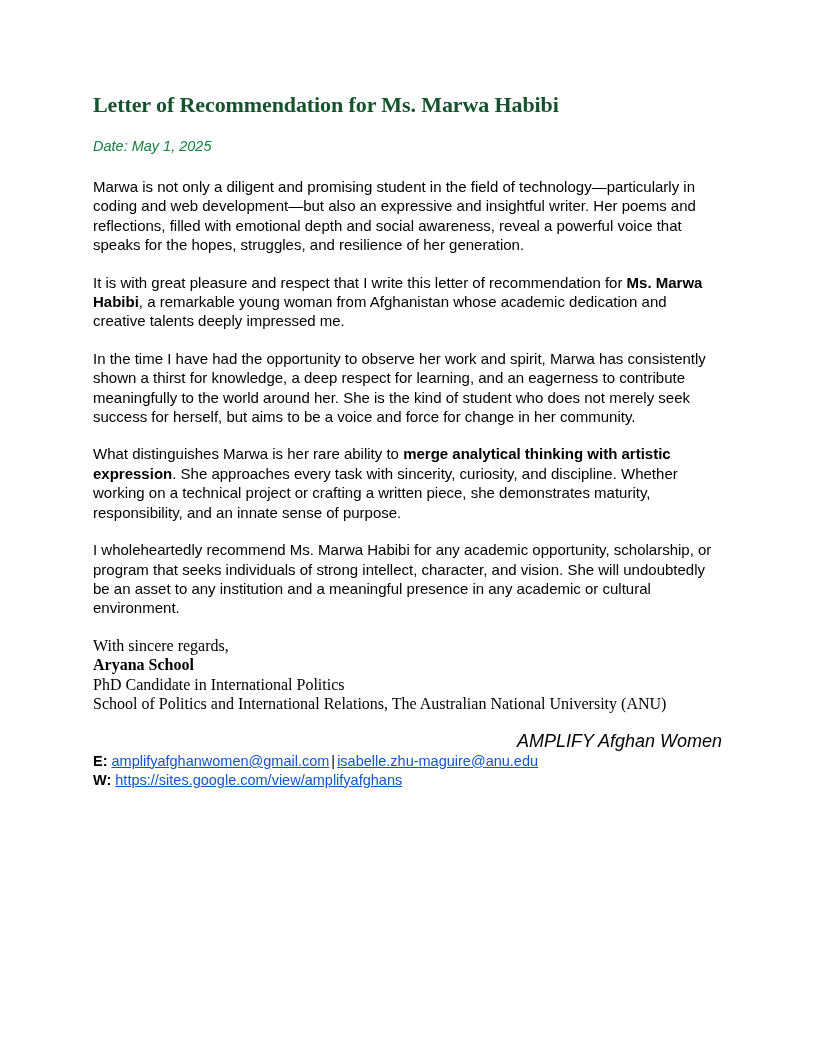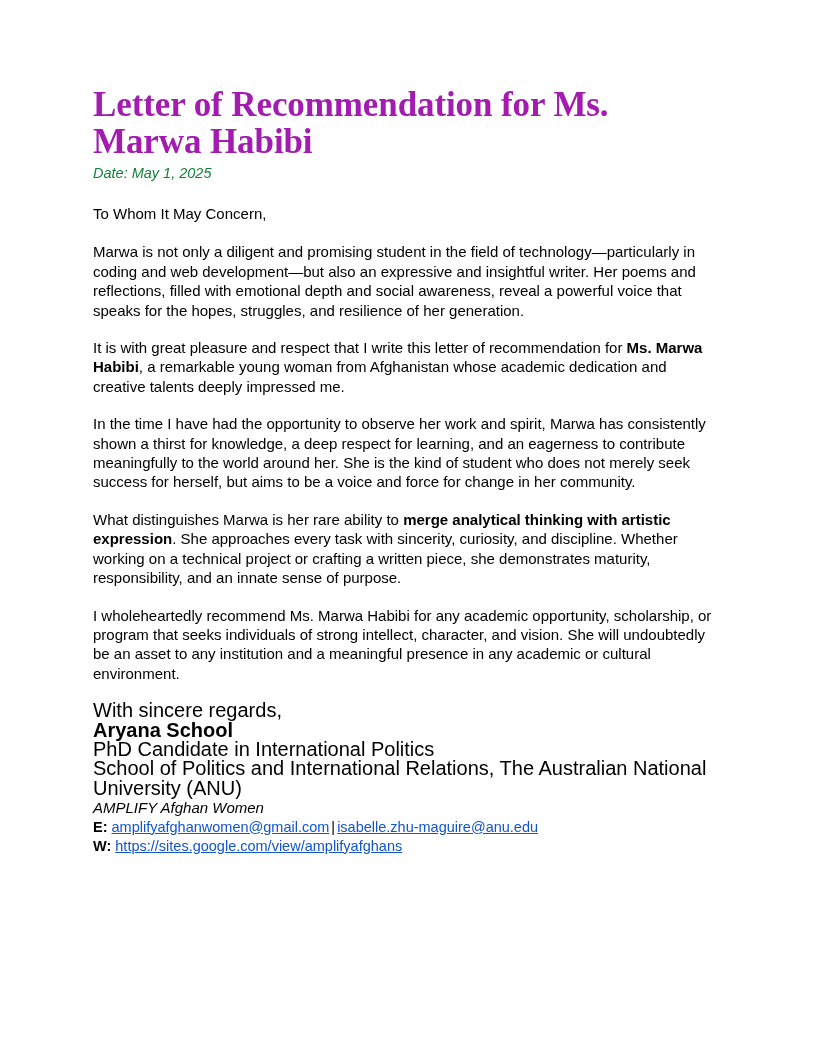--- a/index.html
+++ b/index.html
@@ -17,26 +17,26 @@
   .page {
     box-sizing: border-box;
     width: 814px;
     height: 1063px;
     padding: 86px 92px 0 93px;
     background: #ffffff;
   }
   .doc-title {
     font-family: "Liberation Serif", serif;
     font-weight: bold;
-    font-size: 35px;
+    font-size: 22px;
     line-height: 37px;
     letter-spacing: -0.1px;
-    margin: 0 0 4px 0;
+    margin: 0 0 14px 0;
     max-width: 618px;
-    color: #a21caf;
+    color: #14532d;
   }
   .doc-date {
     font-family: "Liberation Sans", sans-serif;
     font-style: italic;
     font-size: 14.5px;
     line-height: 18px;
     margin: 0 0 22px 0;
     color: #15803d;
   }
   .para {
@@ -47,34 +47,37 @@
     color: #000000;
   }
   .para.salutation {
     margin-bottom: 19px;
   }
   .para b {
     font-weight: bold;
   }
   .signature {
     margin-top: 6px;
-    font-size: 20px;
+    font-size: 16px;
     line-height: 19.4px;
     max-width: 630px;
+    font-family: Liberation Serif, serif;
   }
   .signature .line {
     display: block;
   }
   .signature .name {
     font-weight: bold;
   }
   .org {
     font-style: italic;
-    font-size: 15px;
+    font-size: 18px;
     line-height: 19.4px;
+    margin-top: 19px;
+    text-align: right;
   }
   .contact {
     font-size: 14.5px;
     line-height: 19px;
   }
   .contact .line {
     display: block;
     white-space: nowrap;
   }
   .contact .prefix {
@@ -94,21 +97,20 @@
 </style>
 </head>
 <body>
 
 <div class="page">
 
   <h1 class="doc-title">Letter of Recommendation for Ms. Marwa Habibi</h1>
 
   <div class="doc-date">Date: May 1, 2025</div>
 
-  <p class="para salutation">To Whom It May Concern,</p>
 
   <div>
     <p class="para"><span>Marwa is not only a diligent and promising student in the field of technology—particularly in coding and web development—but also an expressive and insightful writer. Her poems and reflections, filled with emotional depth and social awareness, reveal a powerful voice that speaks for the hopes, struggles, and resilience of her generation.</span></p>
     <p class="para"><span>It is with great pleasure and respect that I write this letter of recommendation for </span><b>Ms. Marwa Habibi</b><span>, a remarkable young woman from Afghanistan whose academic dedication and creative talents deeply impressed me.</span></p>
     <p class="para"><span>In the time I have had the opportunity to observe her work and spirit, Marwa has consistently shown a thirst for knowledge, a deep respect for learning, and an eagerness to contribute meaningfully to the world around her. She is the kind of student who does not merely seek success for herself, but aims to be a voice and force for change in her community.</span></p>
     <p class="para"><span>What distinguishes Marwa is her rare ability to </span><b>merge analytical thinking with artistic expression</b><span>. She approaches every task with sincerity, curiosity, and discipline. Whether working on a technical project or crafting a written piece, she demonstrates maturity, responsibility, and an innate sense of purpose.</span></p>
     <p class="para"><span>I wholeheartedly recommend Ms. Marwa Habibi for any academic opportunity, scholarship, or program that seeks individuals of strong intellect, character, and vision. She will undoubtedly be an asset to any institution and a meaningful presence in any academic or cultural environment.</span></p>
   </div>
 
   <div class="signature">

